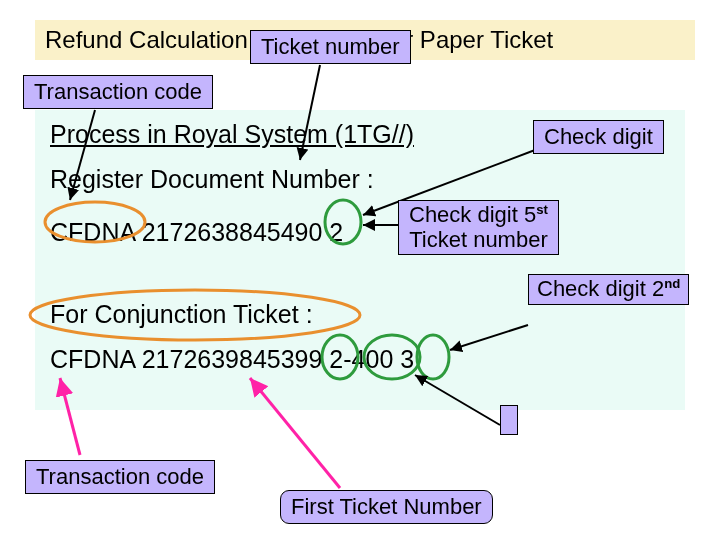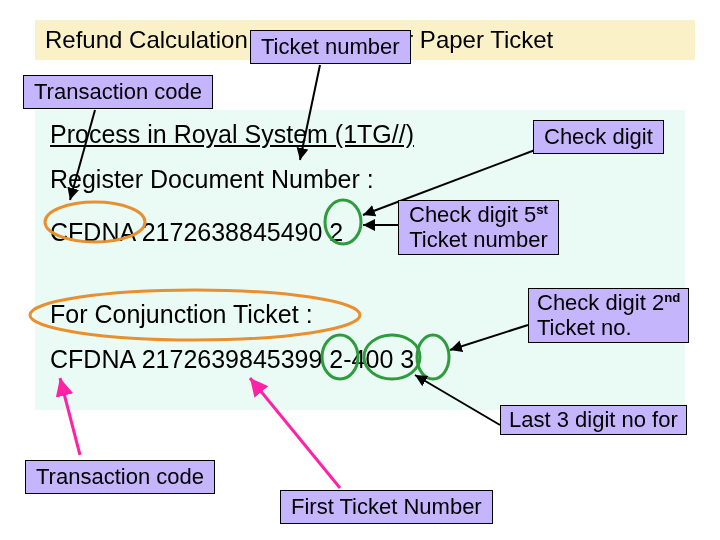--- a/index.html
+++ b/index.html
@@ -77,32 +77,31 @@
 
 <div class="label-box" style="left:250px; top:30px;">Ticket number</div>
 <div class="label-box" style="left:23px; top:75px;">Transaction code</div>
 <div class="label-box" style="left:533px; top:120px;">Check digit</div>
 
 <div class="label-box" style="left:398px; top:200px; text-align:center; padding:2px 10px;">
   <span>Check digit 5</span><sup>st</sup><br>
   <span>Ticket number</span>
 </div>
 
-<div class="label-box" style="left:528px; top:288px; padding:2px 8px;">
+<div class="label-box" style="left:528px; top:274px; text-align:center; padding:2px 8px;">
   <span>Check digit 2</span><sup>nd</sup><br>
-  <span>Ticket no.</span>
 </div>
 
 <div class="label-box" style="left:500px; top:405px; text-align:center; padding:2px 8px;">
-  <span>Last 3 digit no for</span><br>
+  <br>
 </div>
 
 <div class="label-box" style="left:25px; top:460px;">Transaction code</div>
 
-<div class="label-box" style="left:280px; top:490px;">First Ticket Number</div>
+<div class="label-box" style="left:280px; top:490px;border-radius:9px;">First Ticket Number</div>
 
 <svg class="overlay" viewBox="0 0 720 540">
   <defs>
     <marker id="arr-black" markerWidth="8" markerHeight="8" refX="6" refY="3" orient="auto">
       <path d="M0,0 L6,3 L0,6 Z" fill="#000"></path>
     </marker>
     <marker id="arr-pink" markerWidth="9" markerHeight="9" refX="6" refY="3" orient="auto">
       <path d="M0,0 L6,3 L0,6 Z" fill="#ff22a7"></path>
     </marker>
   </defs>

